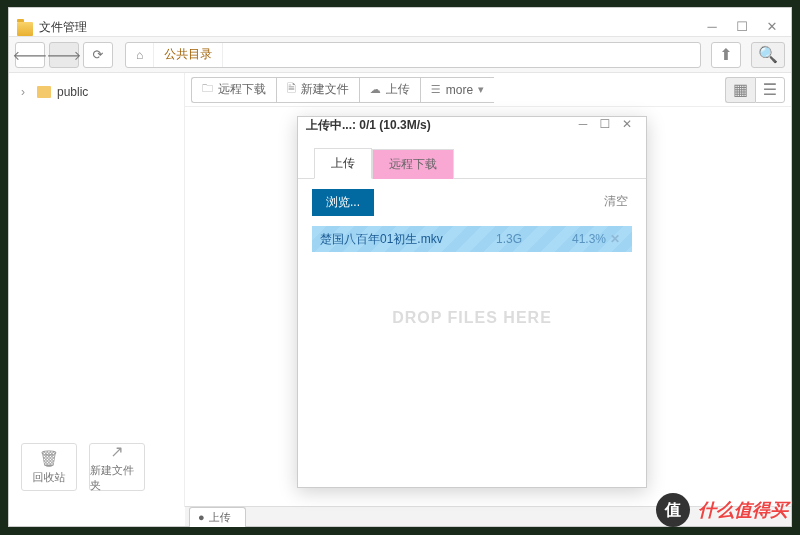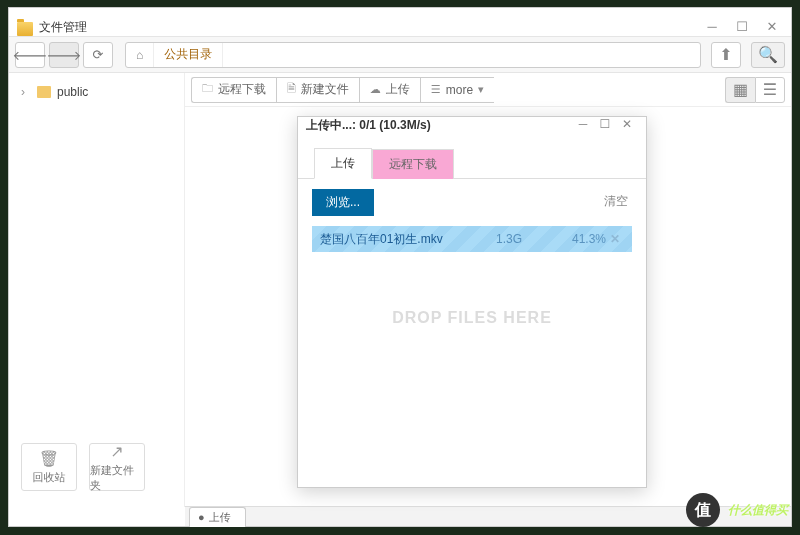--- a/index.html
+++ b/index.html
@@ -53,21 +53,21 @@
 .browse { background:#0369a1; color:#fff; border:none; padding:5px 14px; font-size:12px; cursor:pointer; }
 .clear { position:absolute; right:18px; top:14px; font-size:12px; color:#888; cursor:pointer; }
 .filerow { margin-top:10px; height:26px; background: repeating-linear-gradient(135deg,#a9dbf7,#a9dbf7 10px,#9fd4f3 10px,#9fd4f3 20px); display:flex; align-items:center; padding:0 8px; font-size:12px; color:#2b6aa0; }
 .filerow .fn { flex:1; color:#1a5a93; white-space:nowrap; overflow:hidden; text-overflow:ellipsis; }
 .filerow .sz { width:50px; text-align:left; color:#5590bd; }
 .filerow .pc { width:60px; text-align:right; color:#5a94c0; }
 .filerow .x { width:18px; text-align:center; color:#8fb9d6; cursor:pointer; font-weight:bold; }
 .dropzone { position:absolute; left:0; right:0; top:130px; text-align:center; font-size:16px; font-weight:bold; color:#dcdcdc; letter-spacing:1px; }
 .watermark { position:absolute; right:12px; bottom:8px; display:flex; align-items:center; gap:8px; }
 .watermark .badge { width:34px; height:34px; border-radius:50%; background:#333; color:#fff; display:flex; align-items:center; justify-content:center; font-size:16px; font-weight:bold; }
-.watermark .txt { font-size:12px; font-weight:bold; color:#bef264; text-shadow:0 0 3px #fff; font-style:italic;}
+.watermark .txt { font-size:18px; font-weight:bold; color:#ef4444; text-shadow:0 0 3px #fff; font-style:italic;}
 </style>
 </head>
 <body>
 
 <div class="frame">
   <div class="titlebar">
     <div class="foldicon"></div>
     <div class="title">文件管理</div>
     <div class="winbtns">
       <span>─</span>

